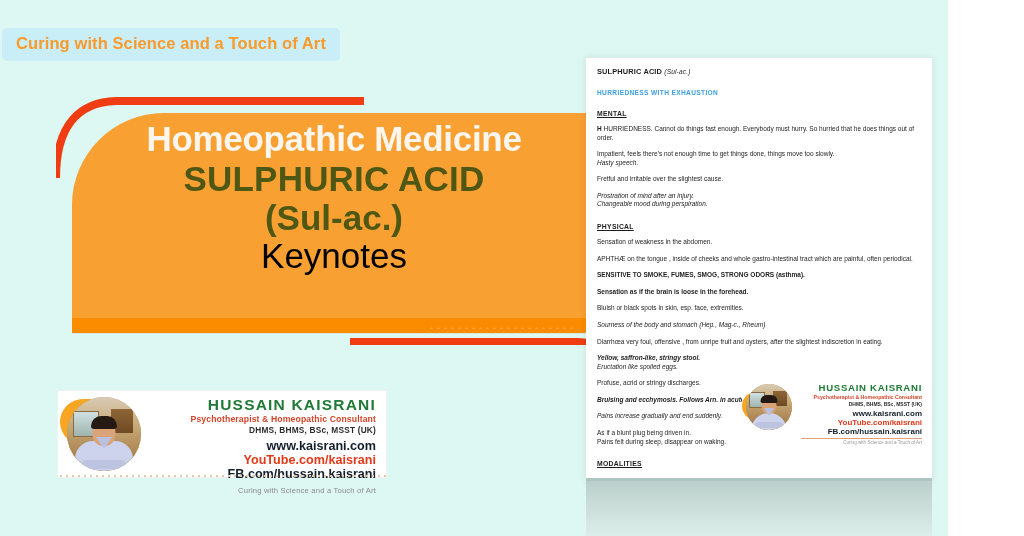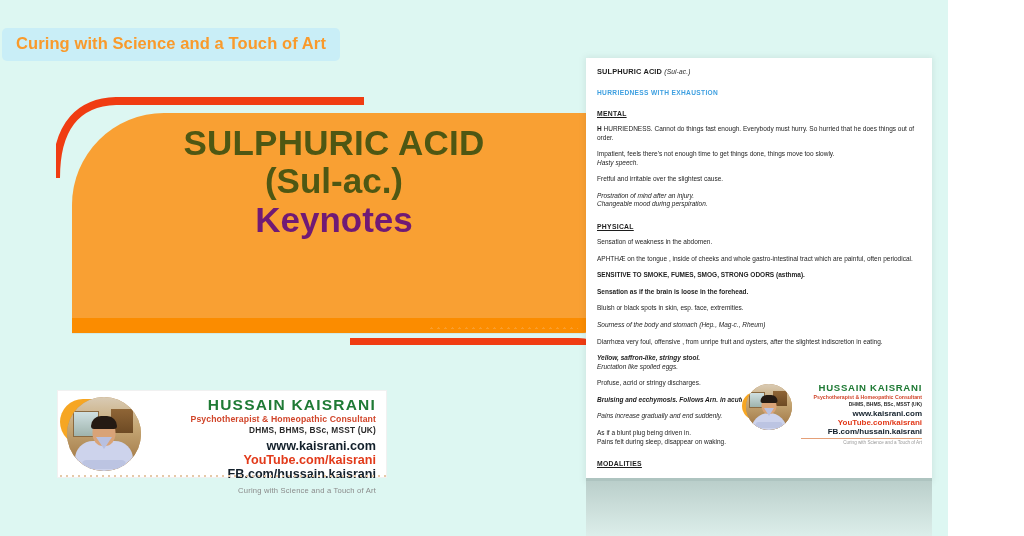--- a/index.html
+++ b/index.html
@@ -61,21 +61,21 @@
   #t-medicine {
     color: #fdf6ef; font-weight: bold; font-size: 35px; letter-spacing: -.3px;
   }
   #t-remedy {
     color: #4e5713; font-weight: bold; font-size: 35px; margin-top: 4px; letter-spacing: .2px;
   }
   #t-abbrev {
     color: #4e5713; font-weight: bold; font-size: 35px; margin-top: 2px;
   }
   #t-keynotes {
-    color: #701a75; font-weight: bold; font-size: 35px; margin-top: 2px;
+    color: #000000; font-weight: normal; font-size: 35px; margin-top: 2px;
   }
   #title-card-strip {
     position: absolute; left: 0; right: 0; bottom: 0;
     height: 15px; background: #fb8c00;
   }
   #strip-dots {
     position: absolute; right: 18px; bottom: 4px;
     height: 6px; width: 150px;
     background-image: radial-gradient(circle, #f9a033 1px, transparent 1.2px);
     background-size: 7px 7px;
@@ -266,20 +266,21 @@
   <svg id="red-arc-top" viewBox="0 0 310 90">
     <path d="M 0 88 C 0 32, 26 12, 60 11 L 308 11" fill="none" stroke="#f03c12" stroke-width="8" stroke-linecap="butt"></path>
   </svg>
 
   <svg id="red-line-bottom" viewBox="0 0 244 13">
     <path d="M 0 4 L 228 4 C 238 4, 242 7, 244 10 L 244 11 L 0 11 Z" fill="#f03c12"></path>
   </svg>
 
   <div id="title-card">
     <div id="title-card-inner">
+      <div class="t-line" id="t-medicine">Homeopathic Medicine</div>
       <div class="t-line" id="t-remedy">SULPHURIC ACID</div>
       <div class="t-line" id="t-abbrev">(Sul-ac.)</div>
       <div class="t-line" id="t-keynotes">Keynotes</div>
     </div>
     <div id="title-card-strip">
       <div id="strip-dots"></div>
     </div>
   </div>
 
   <div id="banner">

